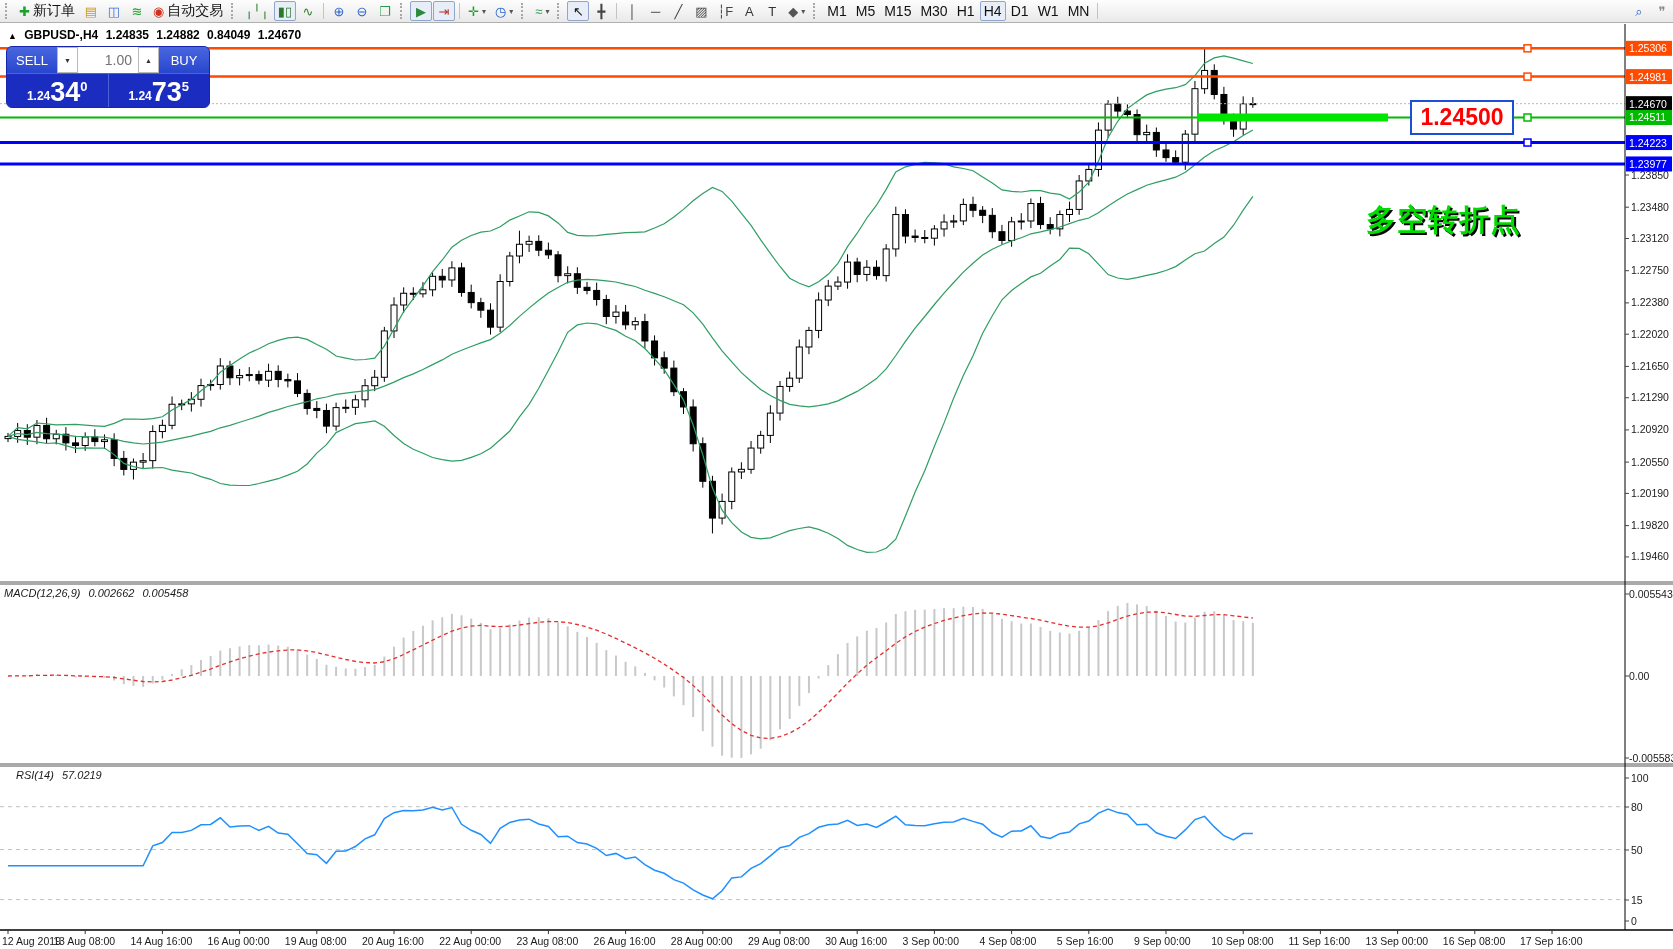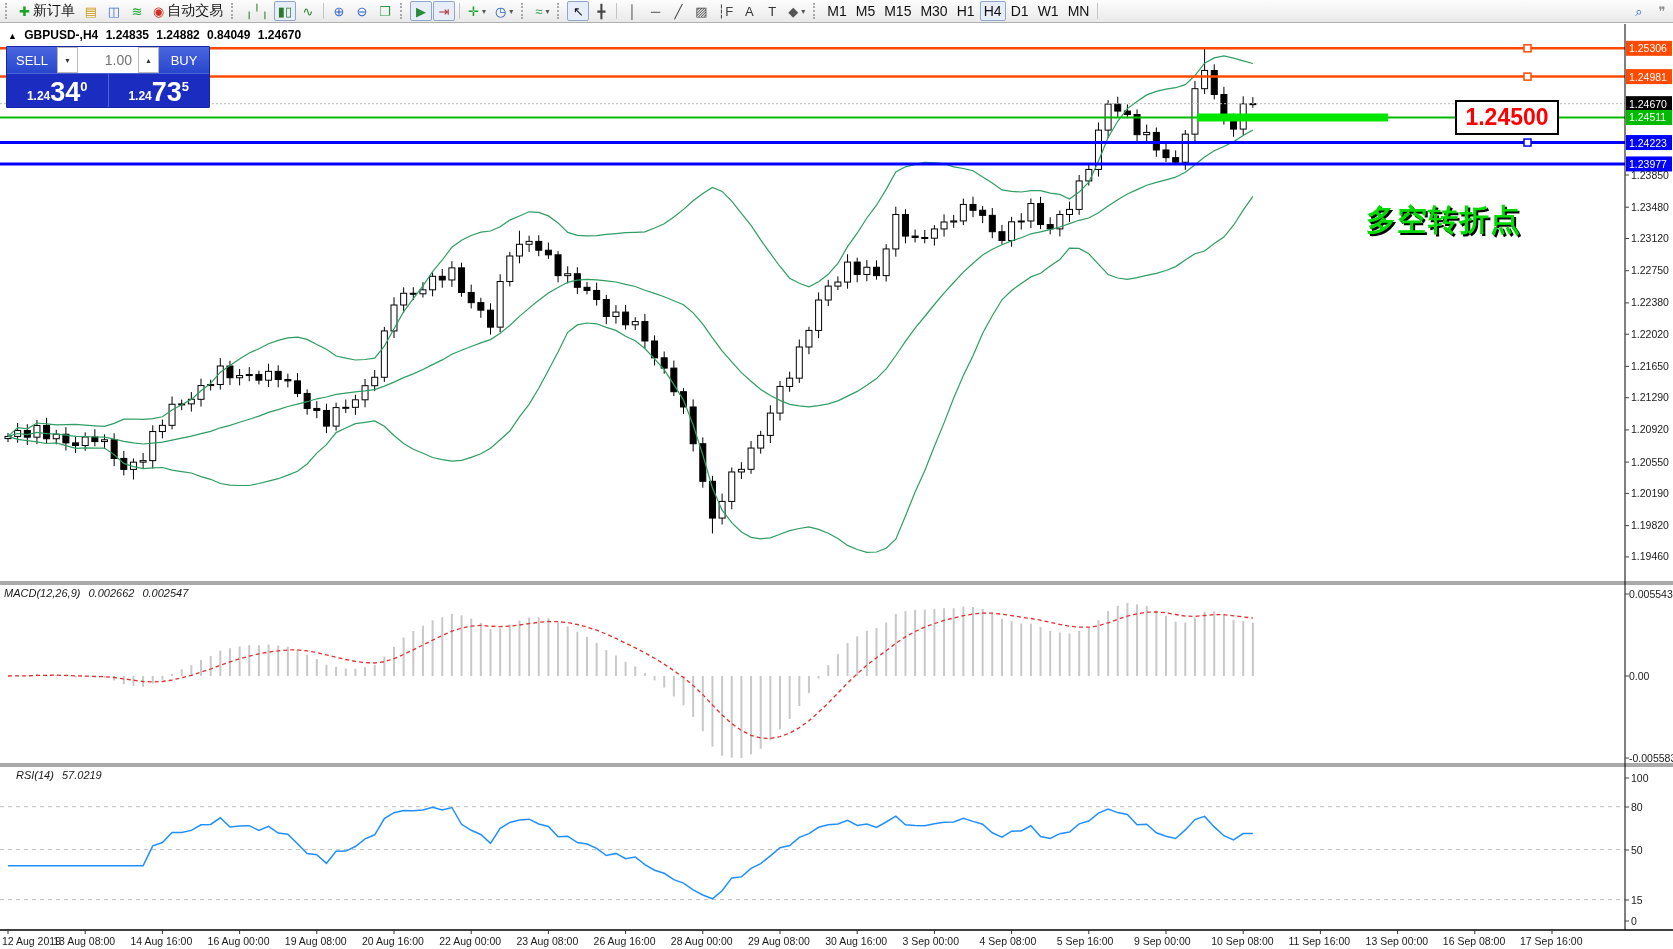--- a/index.html
+++ b/index.html
@@ -21,39 +21,39 @@
   .grip{width:4px;height:16px;margin:0 3px;border-left:2px dotted #a8a8a8;}
   .sep{width:1px;height:16px;background:#c4c4c4;margin:0 3px;}
   .spacer{flex:1;}
 
   
   #chart-header{position:absolute;left:8px;top:28px;z-index:20;font-size:12px;font-weight:bold;color:#000;}
   #chart-header span{margin-right:4px;}
   #chart-header .tri{font-size:9px;}
 
   #trade-panel{position:absolute;left:6px;top:46px;width:202px;height:60px;z-index:25;
-               border:1px solid #1626a8;border-radius:1px;overflow:hidden;background:#2746cd;}
+               border:1px solid #1626a8;border-radius:6px;overflow:hidden;background:#2746cd;}
   .tp-top{display:flex;height:26px;}
   .tp-btn{flex:0 0 50px;background:linear-gradient(#4a67e0,#2746cd);border:none;color:#fff;
           font:13px "Liberation Sans",sans-serif;cursor:default;}
   .tp-spin{flex:0 0 21px;background:#fff;border:1px solid #b9b9b9;font-size:7px;color:#333;padding:0;cursor:default;}
   .tp-vol{flex:1;background:#fff;color:#737373;font-size:14px;display:flex;align-items:center;justify-content:flex-end;padding-right:6px;}
   .tp-bottom{display:flex;height:34px;border-top:1px solid #4c63d8;}
   .tp-price{flex:1;background:#1b2dc0;color:#fff;display:flex;align-items:flex-end;justify-content:center;padding-bottom:2px;}
   .tp-price.left{border-right:1px solid #4c63d8;}
   .tp-price .sm{font-size:12px;font-weight:bold;margin-bottom:3px;}
   .tp-price .big{font-size:27px;font-weight:bold;line-height:0.95;}
   .tp-price .sup{font-size:13px;font-weight:bold;margin-bottom:12px;}
 
   #macd-label{position:absolute;left:4px;top:587px;z-index:20;font-size:11px;color:#1a1a1a;}
   #rsi-label{position:absolute;left:16px;top:769px;z-index:20;font-size:11px;color:#1a1a1a;}
   #macd-label span,#rsi-label span{margin-right:5px;font-style:italic;}
 
-  #price-box{position:absolute;left:1455px;top:100px;width:100px;height:31px;z-index:26;
-             border:2px solid #000000;background:#ffffff;color:#ff0000;font-size:23px;font-weight:bold;
+  #price-box{position:absolute;left:1410px;top:100px;width:100px;height:31px;z-index:26;
+             border:2px solid #1d4ed8;background:#ffffff;color:#ff0000;font-size:23px;font-weight:bold;
              display:flex;align-items:center;justify-content:center;}
   #cn-note{position:absolute;left:1366px;top:200px;z-index:26;font-size:30px;font-weight:bold;
            color:#00dc00;text-shadow:2px 2px 0 #000;letter-spacing:1px;}
 
   #chart-svg{position:absolute;left:0;top:0;z-index:5;}
 </style>
 </head>
 <body>
 
 <div id="toolbar">
@@ -740,21 +740,21 @@
       <span class="sm">1.24</span>
       <span class="big">73</span>
       <span class="sup">5</span>
     </div>
   </div>
 </div>
 
 <div id="macd-label">
   <span>MACD(12,26,9)</span>
   <span>0.002662</span>
-  <span>0.002547</span>
+  <span>0.005458</span>
 </div>
 
 <div id="rsi-label">
   <span>RSI(14)</span>
   <span>57.0219</span>
 </div>
 
 <div id="price-box">1.24500</div>
 <div id="cn-note">多空转折点</div>
 

